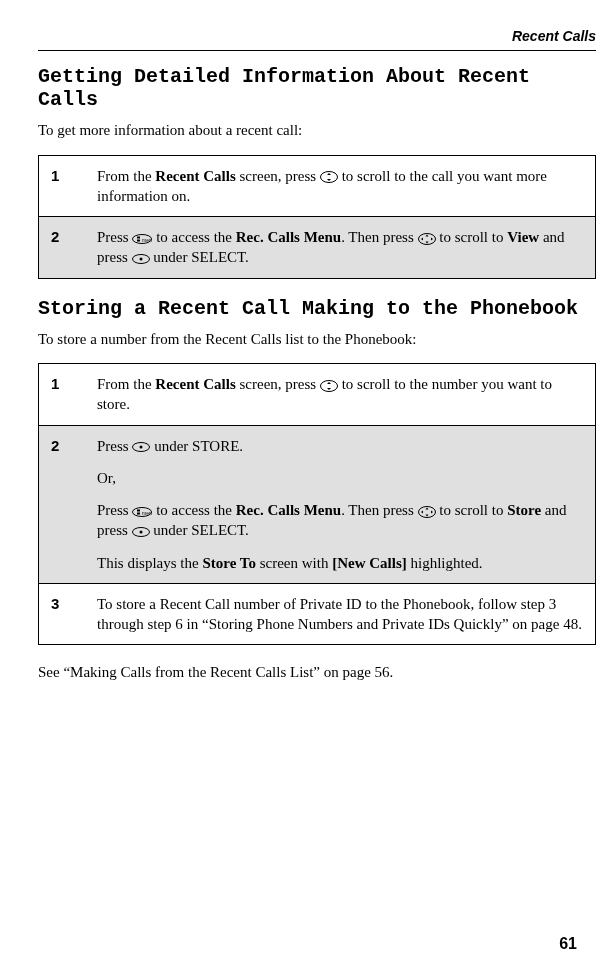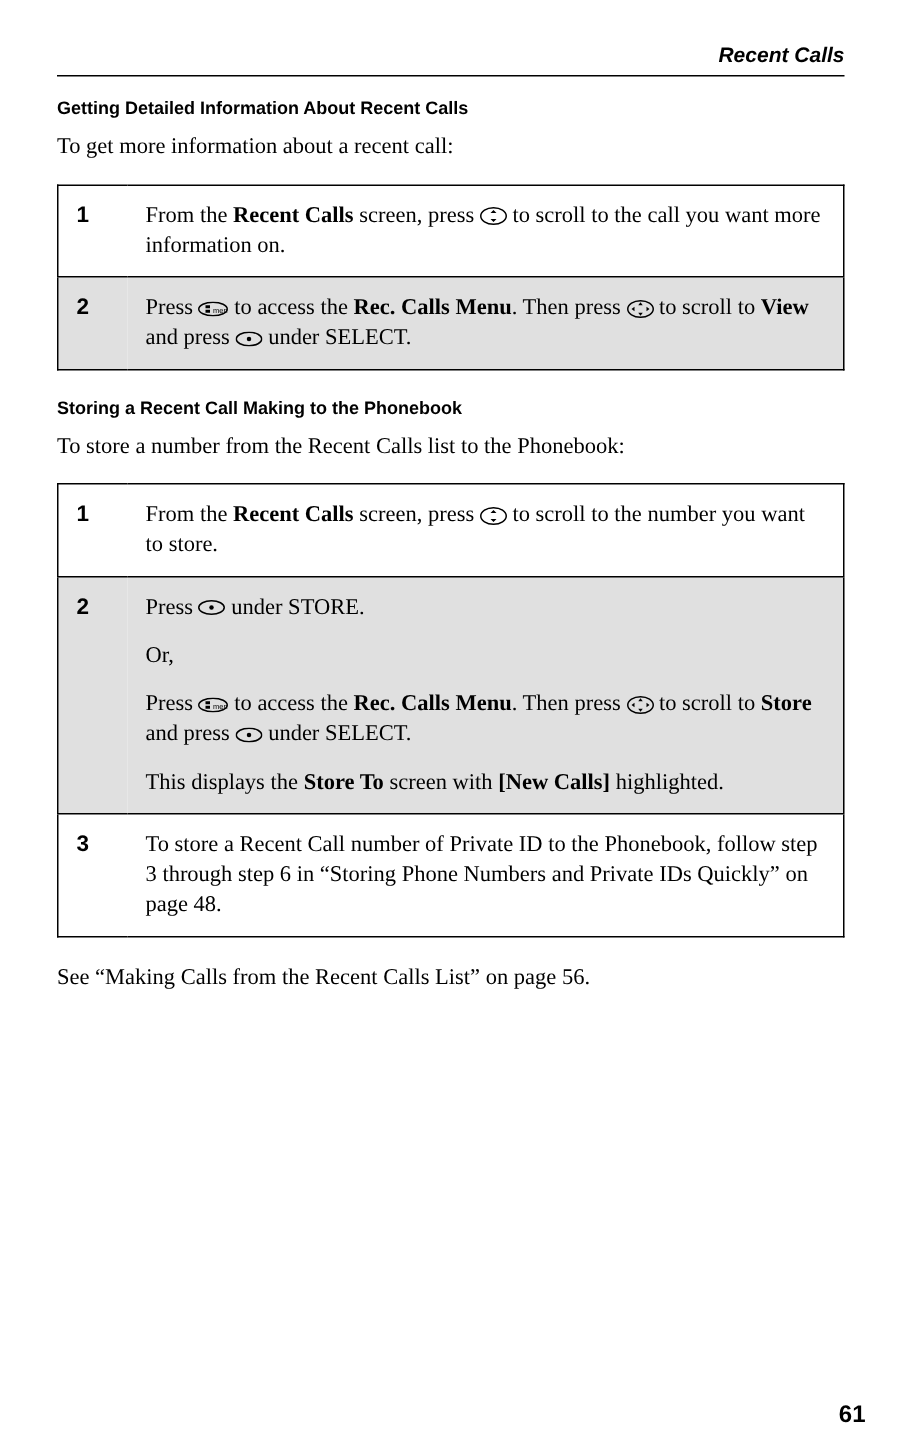--- a/index.html
+++ b/index.html
@@ -6,41 +6,41 @@
     margin: 0;
     padding: 0;
     background: #fff;
     font-family: "Times New Roman", Times, serif;
     width: 615px;
     height: 964px;
     position: relative;
     box-sizing: border-box;
   }
   .page {
-    padding: 28px 52px 0 38px;
+    padding: 28px 19px 0 38px;
     box-sizing: border-box;
     width: 615px;
   }
   .header-title {
     font-style: italic;
     font-weight: bold;
     font-family: Arial, Helvetica, sans-serif;
     font-size: 14px;
     text-align: right;
     margin: 0;
   }
   .hr-top {
     border: none;
     border-top: 1px solid #000;
     margin: 6px 0 14px 0;
   }
   h2.section {
-    font-family: Liberation Sans, sans-serif;
+    font-family: Liberation Mono, monospace;
     font-weight: bold;
-    font-size: 12px;
+    font-size: 20px;
     margin: 0 0 10px 0;
   }
   p.body {
     font-size: 15px;
     margin: 0 0 14px 0;
     line-height: 1.3;
   }
   table.steps {
     border-collapse: collapse;
     width: 100%;

